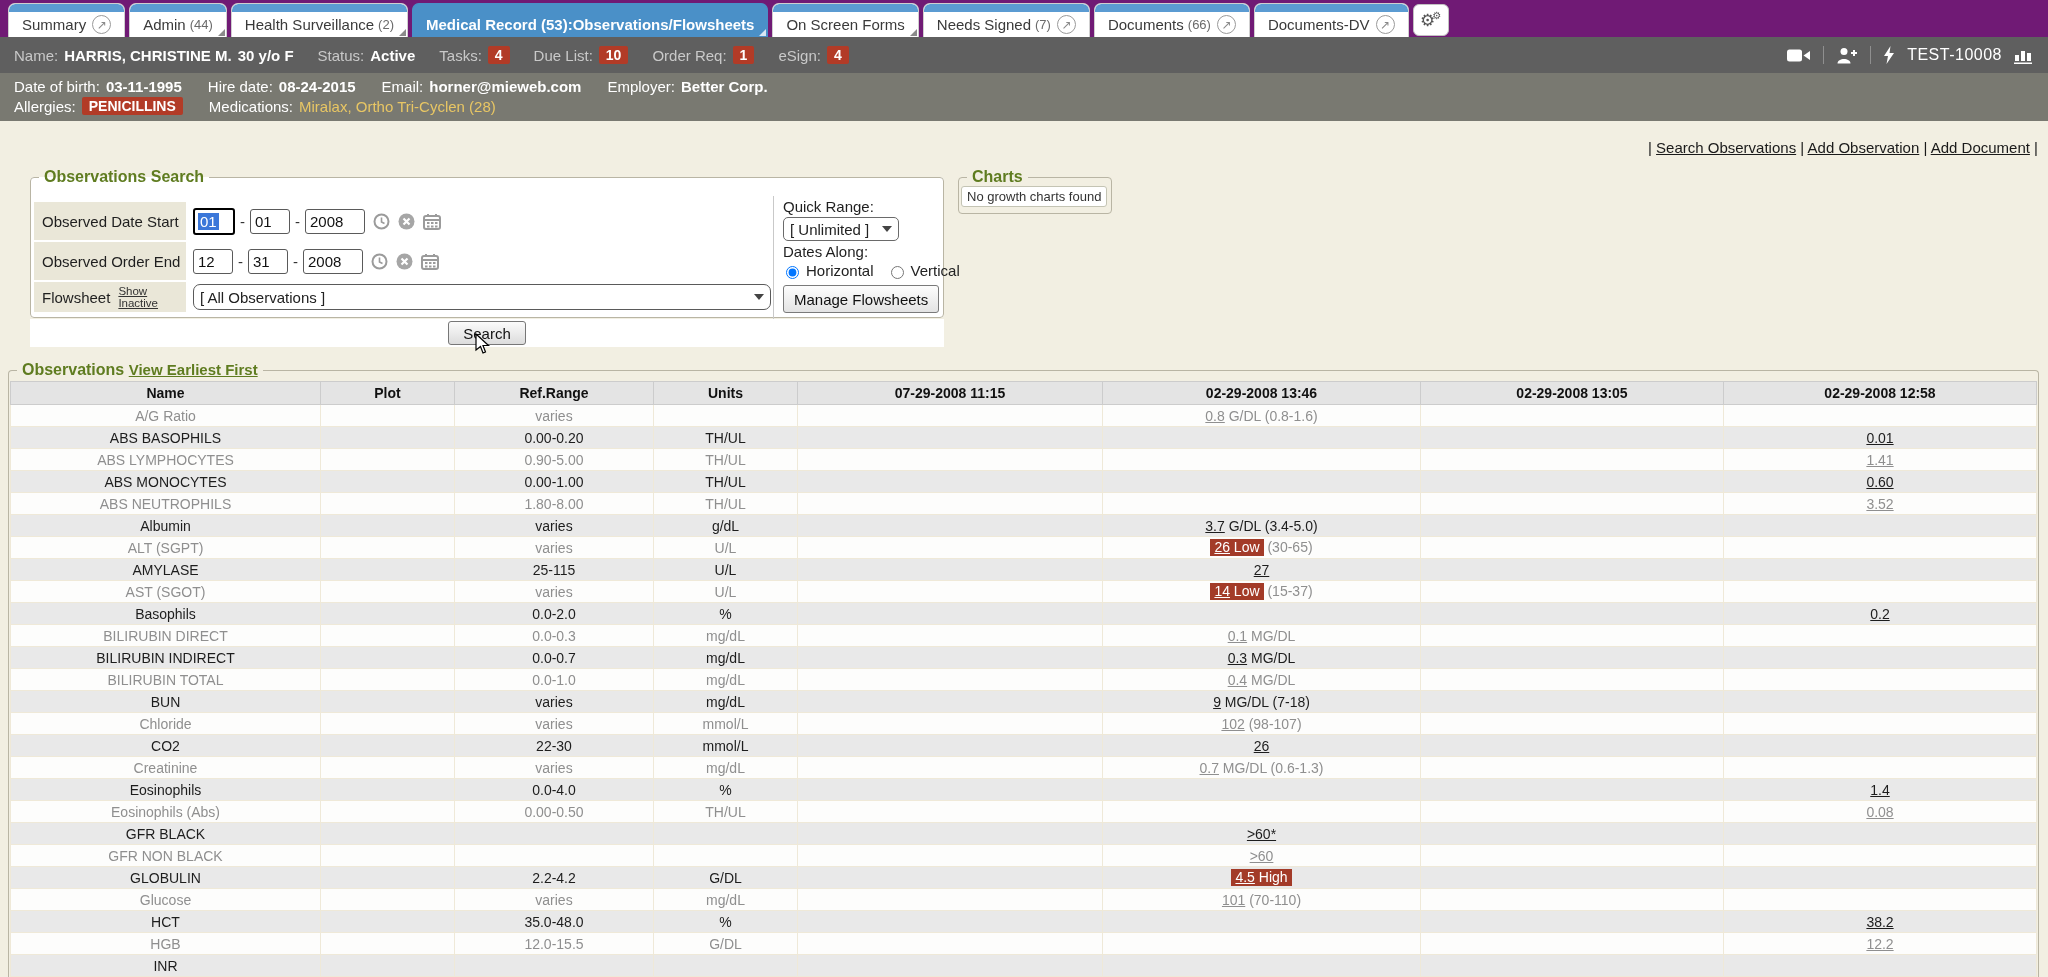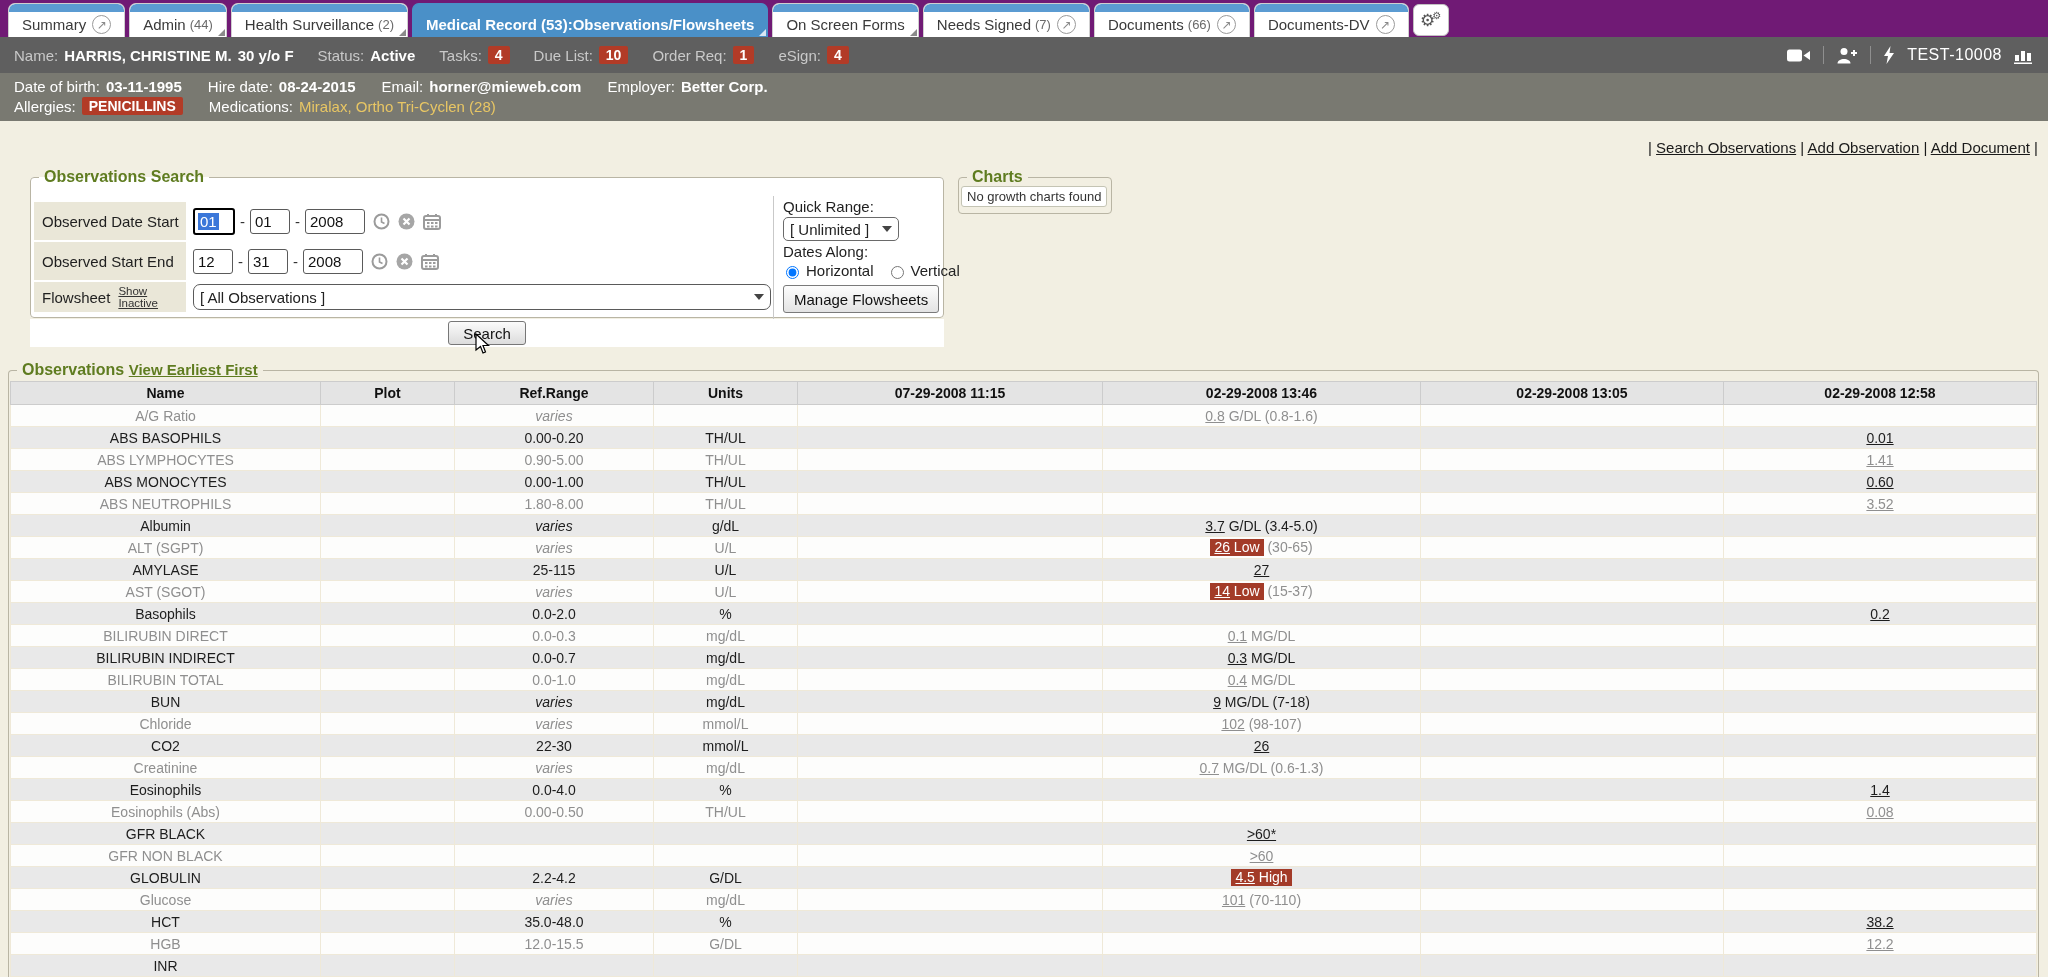--- a/index.html
+++ b/index.html
@@ -159,21 +159,21 @@
     background:#e4e4e4; border:1px solid #cccccc; font-weight:bold; color:#111;
     height:23px; text-align:center; padding:0 4px; white-space:nowrap;
   }
   .obs td {
     border:1px solid #efe9d8; height:22px; text-align:center; padding:0 4px;
     white-space:nowrap; overflow:hidden;
   }
   .obs tbody tr:nth-child(odd) { background:#fdfdfc; color:#8f8f8f; }
   .obs tbody tr:nth-child(even) { background:#e9e9e9; color:#1d1d1d; }
   .val-link { color:inherit; text-decoration:underline; cursor:pointer; }
-  .ref-varies { font-style:italic; }
+  .ref-varies { }
   .alert-box {
     display:inline-block; background:#a33b28; color:#fff; padding:0 4px; line-height:17px;
   }
   .alert-box .val-link { color:#fff; }
 </style>
 </head>
 <body>
 
 <div class="tab-bar">
   <div class="tab">
@@ -342,21 +342,21 @@
               <rect x="8" y="9" width="2.5" height="2"></rect>
               <rect x="12" y="9" width="2.5" height="2"></rect>
               <rect x="4" y="12.5" width="2.5" height="2"></rect>
               <rect x="8" y="12.5" width="2.5" height="2"></rect>
               <rect x="12" y="12.5" width="2.5" height="2"></rect>
             </g>
           </svg>
         </span>
     </div>
 
-    <div class="form-label-cell" style="top:56px;height:38px;">Observed Start End</div>
+    <div class="form-label-cell" style="top:56px;height:38px;">Observed Order End</div>
     <div class="field-area" style="top:56px;height:38px;">
       <input class="date-input w-m" value="12" style="">
       <span class="dash"></span>
       <input class="date-input w-m" value="31" style="">
       <span class="dash"></span>
       <input class="date-input w-y" value="2008" style="">
       <span class="ficon">
           <svg width="17" height="17">
             <circle cx="8.5" cy="8.5" r="7" fill="none" stroke="#9b9b9b" stroke-width="2"></circle>
             <path d="M8.5 4.5 V9 L11.5 10.5" stroke="#9b9b9b" stroke-width="1.6" fill="none"></path>

